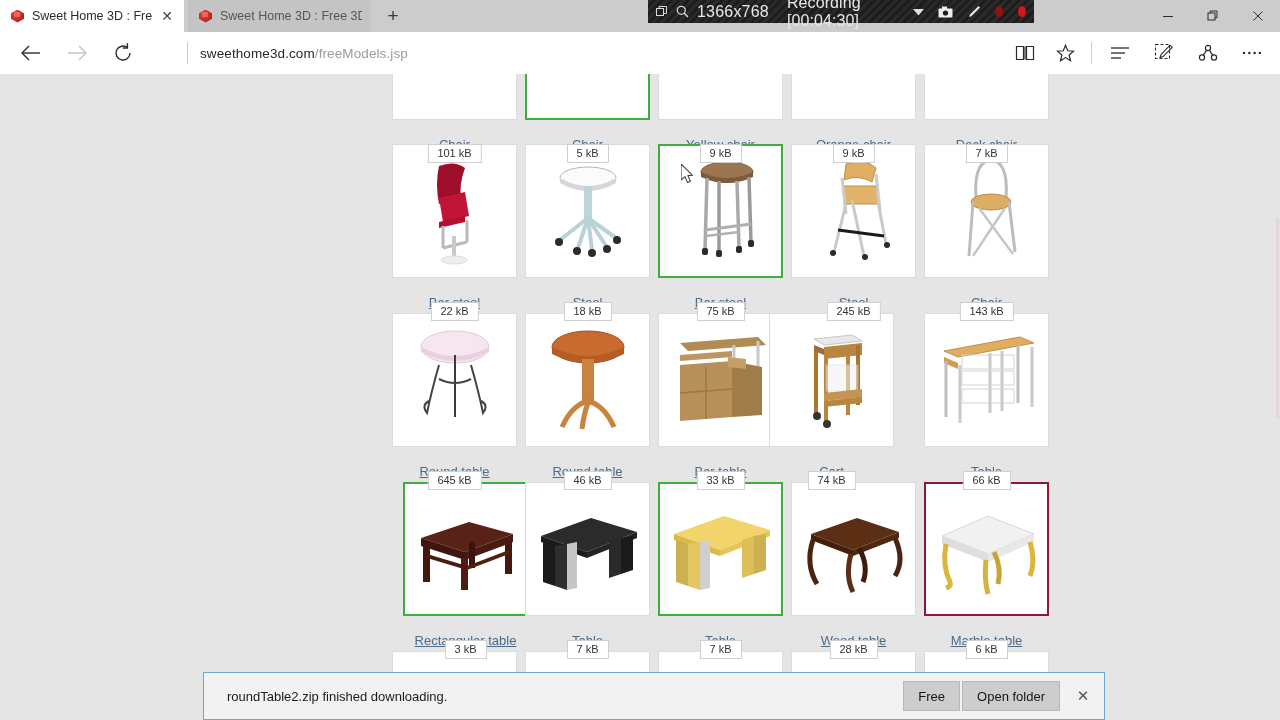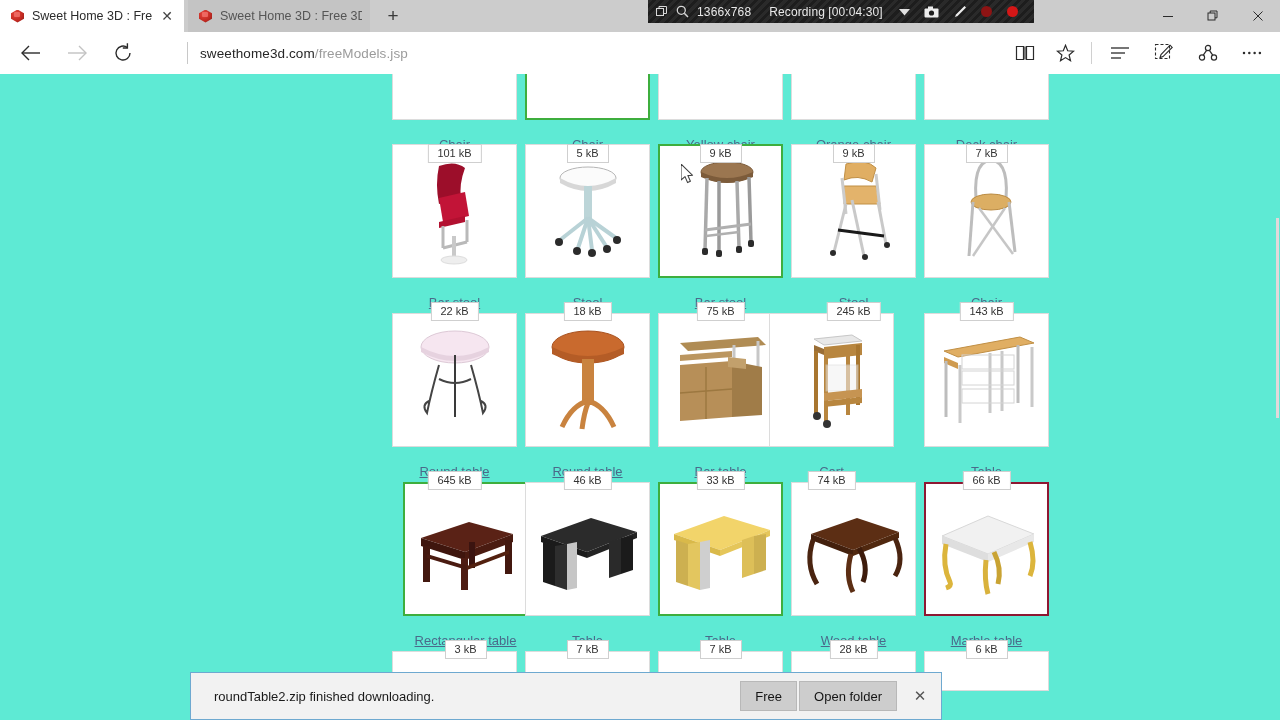--- a/index.html
+++ b/index.html
@@ -53,21 +53,21 @@
     width: 45px; height: 32px; display: flex; align-items: center;
     justify-content: center; color: #2b2b2b;
   }
   .wc svg { display: block; }
 
   
   .recbar {
     position: absolute; top: 0; left: 648px; width: 386px; height: 23px;
     background: repeating-linear-gradient(135deg, #2a2a2a 0 3px, #1d1d1d 3px 6px);
     display: flex; align-items: center; gap: 8px;
-    padding: 0 8px; color: #e8e8e8; font-size: 12px;
+    padding: 0 8px; color: #e8e8e8; font-size: 16px;
     font-family: "Liberation Sans", sans-serif;
   }
   .recbar .ic { display: flex; align-items: center; }
   .rec-res { letter-spacing: .2px; }
   .rec-text { margin-left: 10px; letter-spacing: .1px; }
   .rec-dot { width: 11px; height: 11px; border-radius: 50%; }
   .rec-dot.d1 { background: #8e1414; }
   .rec-dot.d2 { background: #d41717; }
 
   
@@ -91,21 +91,21 @@
     position: absolute; right: 0; top: 32px; height: 42px;
     display: flex; align-items: center;
   }
   .ti { width: 40px; height: 42px; display: flex; align-items: center; justify-content: center; }
   .ti.wide { width: 44px; }
   .ti-sep { width: 1px; height: 22px; background: #d0d0d0; margin: 0 6px; }
 
   
   .page {
     position: absolute; top: 74px; left: 0; width: 1280px; height: 646px;
-    background: #5eead4; overflow: hidden;
+    background: #e5e5e5; overflow: hidden;
   }
   .grid {
     position: absolute; left: 392px; top: 0;
   }
   .row { position: absolute; left: 0; }
   .cell { position: absolute; top: 0; width: 125px; }
   .card {
     position: relative; width: 125px; height: 134px;
     border: 1px solid #dcdcdc; background: #ffffff;
     display: flex; align-items: center; justify-content: center;
@@ -122,21 +122,21 @@
   }
   .caption {
     margin-top: 17px; text-align: center; font-size: 13px;
     color: #4a6a8a; text-decoration: underline; white-space: nowrap;
     line-height: 1.2;
   }
   .cursor { position: absolute; z-index: 20; }
 
   
   .dlbar {
-    position: absolute; left: 190px; top: 672px; width: 752px; height: 48px;
+    position: absolute; left: 203px; top: 672px; width: 902px; height: 48px;
     background: #f2f2f2; border: 1px solid #6ea9d0;
     display: flex; align-items: center;
   }
   .dlmsg { font-size: 13px; color: #1a1a1a; margin-left: 23px; }
   .dlbtns { margin-left: auto; display: flex; align-items: center; gap: 0; }
   .dlbtn {
     height: 30px; background: #cdcdcd; border: 1px solid #b8b8b8;
     font-size: 13px; color: #151515; display: flex; align-items: center;
     justify-content: center; padding: 0 14px; margin-right: 2px;
     font-family: "Liberation Sans", sans-serif;

